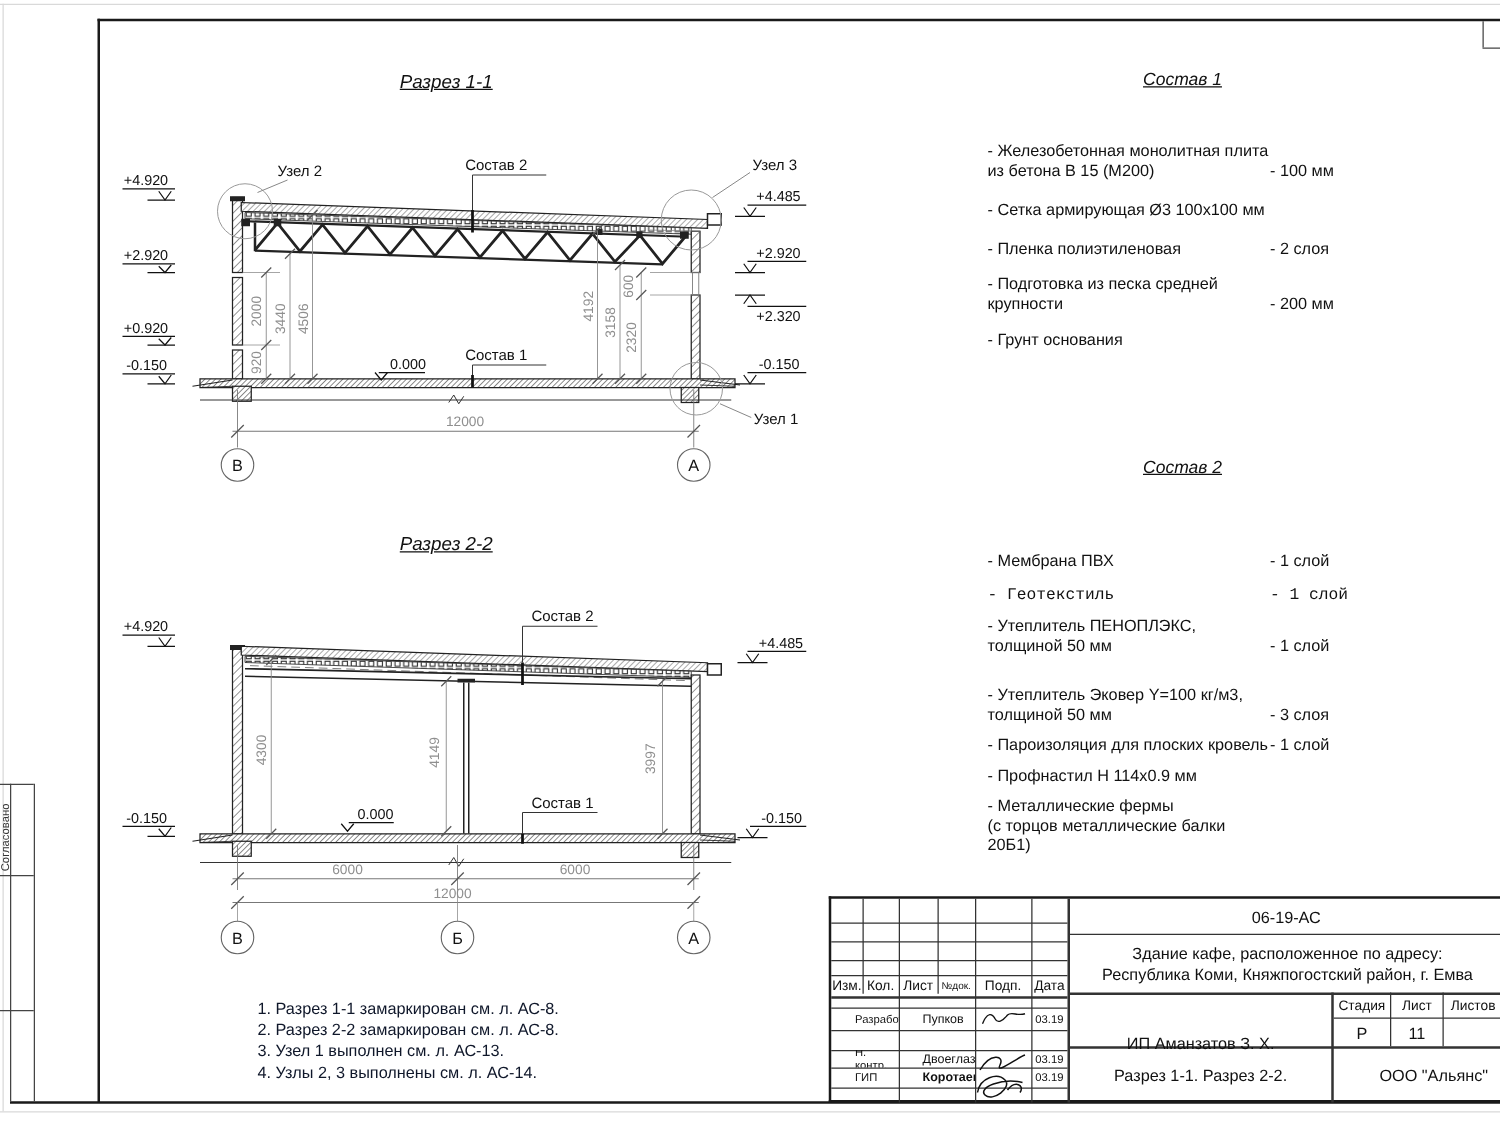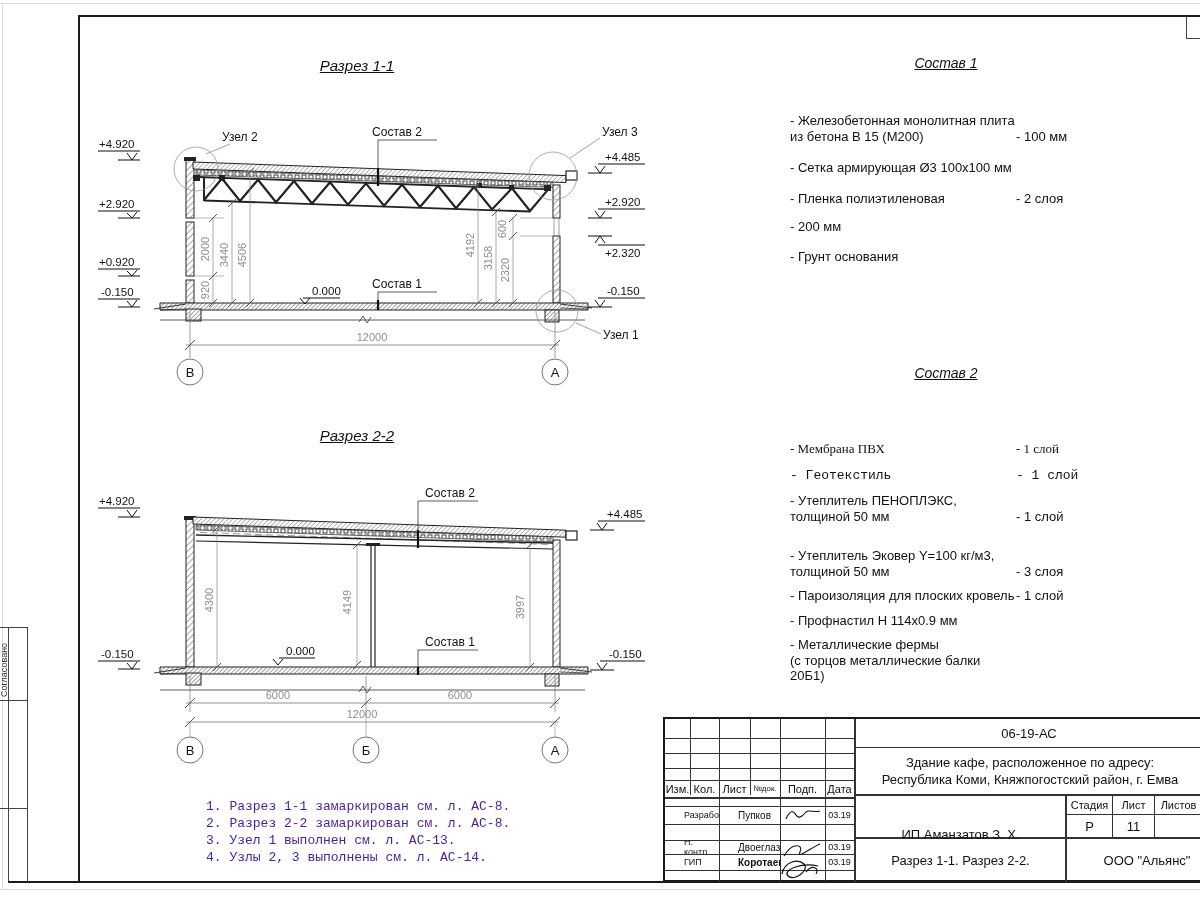--- a/index.html
+++ b/index.html
@@ -9,21 +9,21 @@
   .hline{position:absolute;background:#444;height:1px;}
   .vline{position:absolute;background:#444;width:1px;}
   .heavy{background:#1a1a1a;}
   .paperline{background:#d9d9d9;}
   .sec-title{position:absolute;font-size:15px;font-style:italic;text-decoration:underline;color:#111;text-align:center;width:130px;}
   .panel{position:absolute;width:312px;color:#111;}
   .panel h3{margin:0;text-align:center;font-size:14px;font-style:italic;font-weight:normal;text-decoration:underline;color:#111;}
   .item{display:flex;align-items:flex-end;font-size:13px;line-height:15.5px;}
   .item .nm{flex:1;white-space:pre-line;}
   .item .qt{width:86px;white-space:nowrap;}
-  .notes{position:absolute;left:206px;top:798px;font-size:13px;line-height:17px;color:#4c1d95;font-family:Liberation Mono, monospace;}
+  .notes{position:absolute;left:206px;top:798px;font-size:13px;line-height:17px;color:#0f172a;}
   .notes span{display:block;}
   
   .tb{position:absolute;left:663px;top:717px;width:537px;height:165px;border-top:2px solid #1a1a1a;border-left:2px solid #1a1a1a;border-bottom:2px solid #1a1a1a;box-sizing:border-box;font-size:11px;color:#111;}
   .tb .cell{position:absolute;box-sizing:border-box;display:flex;align-items:center;justify-content:center;text-align:center;overflow:hidden;}
   .tb .l{justify-content:flex-start;padding-left:19px;text-align:left;}
   .tbl{position:absolute;background:#333;}
   .rot{position:absolute;transform:rotate(-90deg);transform-origin:left top;font-size:9px;color:#333;white-space:nowrap;}
   svg text{font-family:"Liberation Sans",sans-serif;}
   .dimtxt{fill:#8f8f8f;font-size:11px;}
   .lbltxt{fill:#111;font-size:12px;}
@@ -350,31 +350,33 @@
       </div>
     <div class="item" style="margin-top:16px;">
         <span class="nm">- Сетка армирующая Ø3 100х100 мм</span>
         <span class="qt"></span>
       </div>
     <div class="item" style="margin-top:15px;">
         <span class="nm">- Пленка полиэтиленовая</span>
         <span class="qt">-  2 слоя</span>
       </div>
     <div class="item" style="margin-top:13px;">
+        <span class="nm">- Подготовка из песка средней
+крупности</span>
         <span class="qt">- 200 мм</span>
       </div>
     <div class="item" style="margin-top:14px;">
         <span class="nm">- Грунт основания</span>
         <span class="qt"></span>
       </div>
   </div>
 
   <div class="panel" style="left:790px;top:365px;">
     <h3>Состав 2</h3>
-    <div class="item" style="margin-top:60px;font-family:Liberation Serif, serif;">
+    <div class="item" style="margin-top:60px;">
         <span class="nm">- Мембрана ПВХ</span>
         <span class="qt">- 1 слой</span>
       </div>
     <div class="item" style="margin-top:11px;font-family:Liberation Mono, monospace;">
         <span class="nm">- Геотекстиль</span>
         <span class="qt">- 1 слой</span>
       </div>
     <div class="item" style="margin-top:10px;">
         <span class="nm">- Утеплитель ПЕНОПЛЭКС,
 толщиной 50 мм</span>

